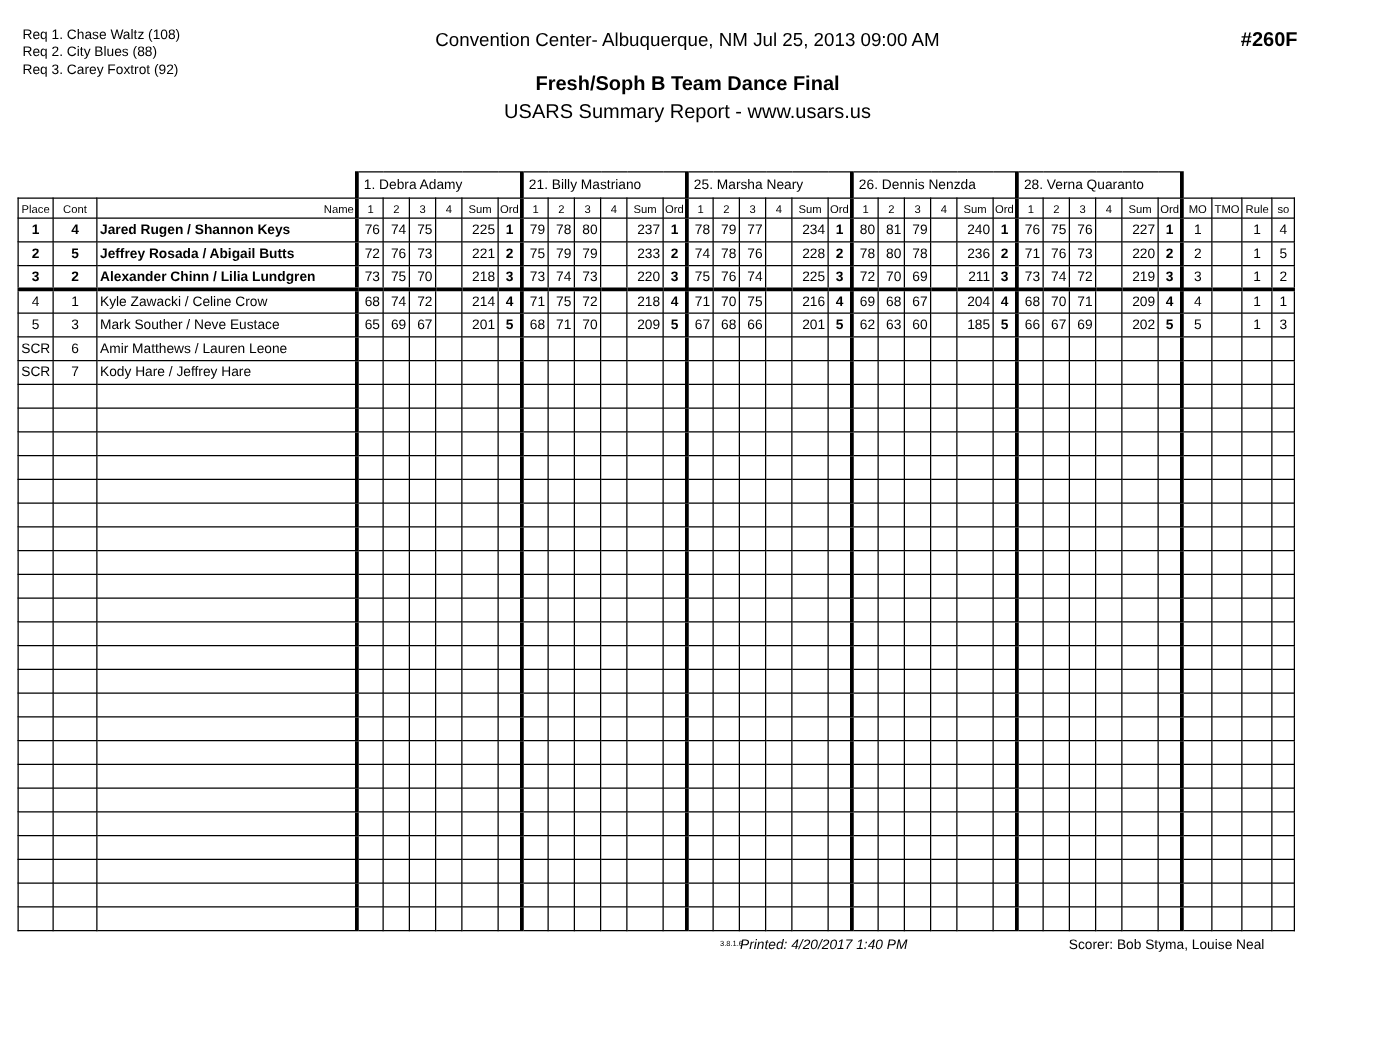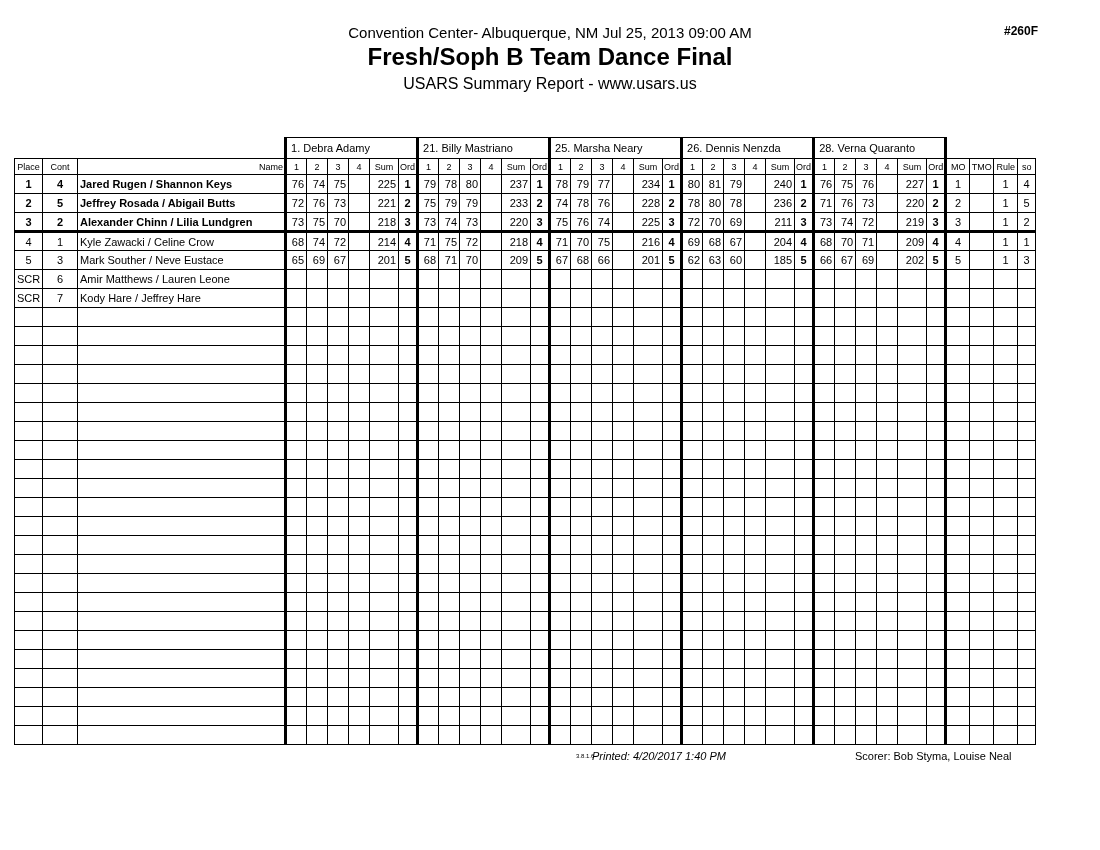--- a/index.html
+++ b/index.html
@@ -10,23 +10,23 @@
     font-family: "Liberation Sans", sans-serif;
     color: #000;
     position: relative;
   }
   .page { position: relative; width: 1100px; height: 850px; overflow: hidden; }
 
   .req-block { position: absolute; left: 18px; top: 21px; font-size: 11px; line-height: 14px; }
   .titles { position: absolute; left: 0; right: 0; top: 22px; text-align: center; }
   .title-main   { font-size: 17px; font-weight: bold; }
   .title-sub    { font-size: 15px; margin-top: 2px; text-align: center; }
-  .title-event  { font-size: 24px; font-weight: bold; margin-top: 2px; }
+  .title-event  { font-size: 16px; font-weight: bold; margin-top: 18px; }
   .title-report { font-size: 16px; margin-top: 4px; }
-  .event-code { position: absolute; right: 62px; top: 24px; font-size: 12px; font-weight: bold; }
+  .event-code { position: absolute; right: 62px; top: 24px; font-size: 16px; font-weight: bold; }
 
   table.results {
     position: absolute; left: 14px; top: 137px;
     border-collapse: collapse; table-layout: fixed;
     width: 1021px;
   }
   .results th, .results td {
     border: 1px solid #000;
     padding: 0 2px;
     font-size: 11px;
@@ -52,20 +52,25 @@
 
   .version { position: absolute; left: 576px; top: 753px; font-size: 6px; }
   .printed { position: absolute; left: 592px; top: 750px; font-size: 11px; font-style: italic; }
   .scorer  { position: absolute; left: 855px; top: 750px; font-size: 11px; }
 </style>
 </head>
 <body>
 
 <div class="page">
 
+  <div class="req-block">
+    <div>Req 1.  Chase Waltz (108)</div>
+    <div>Req 2.  City Blues (88)</div>
+    <div>Req 3.  Carey Foxtrot (92)</div>
+  </div>
 
   <div class="titles">
     <div class="title-sub">Convention Center- Albuquerque, NM  Jul 25, 2013  09:00 AM</div>
     <div class="title-event">Fresh/Soph B Team Dance Final</div>
     <div class="title-report">USARS Summary Report - www.usars.us</div>
   </div>
 
   <div class="event-code">#260F</div>
 
   <table class="results">

